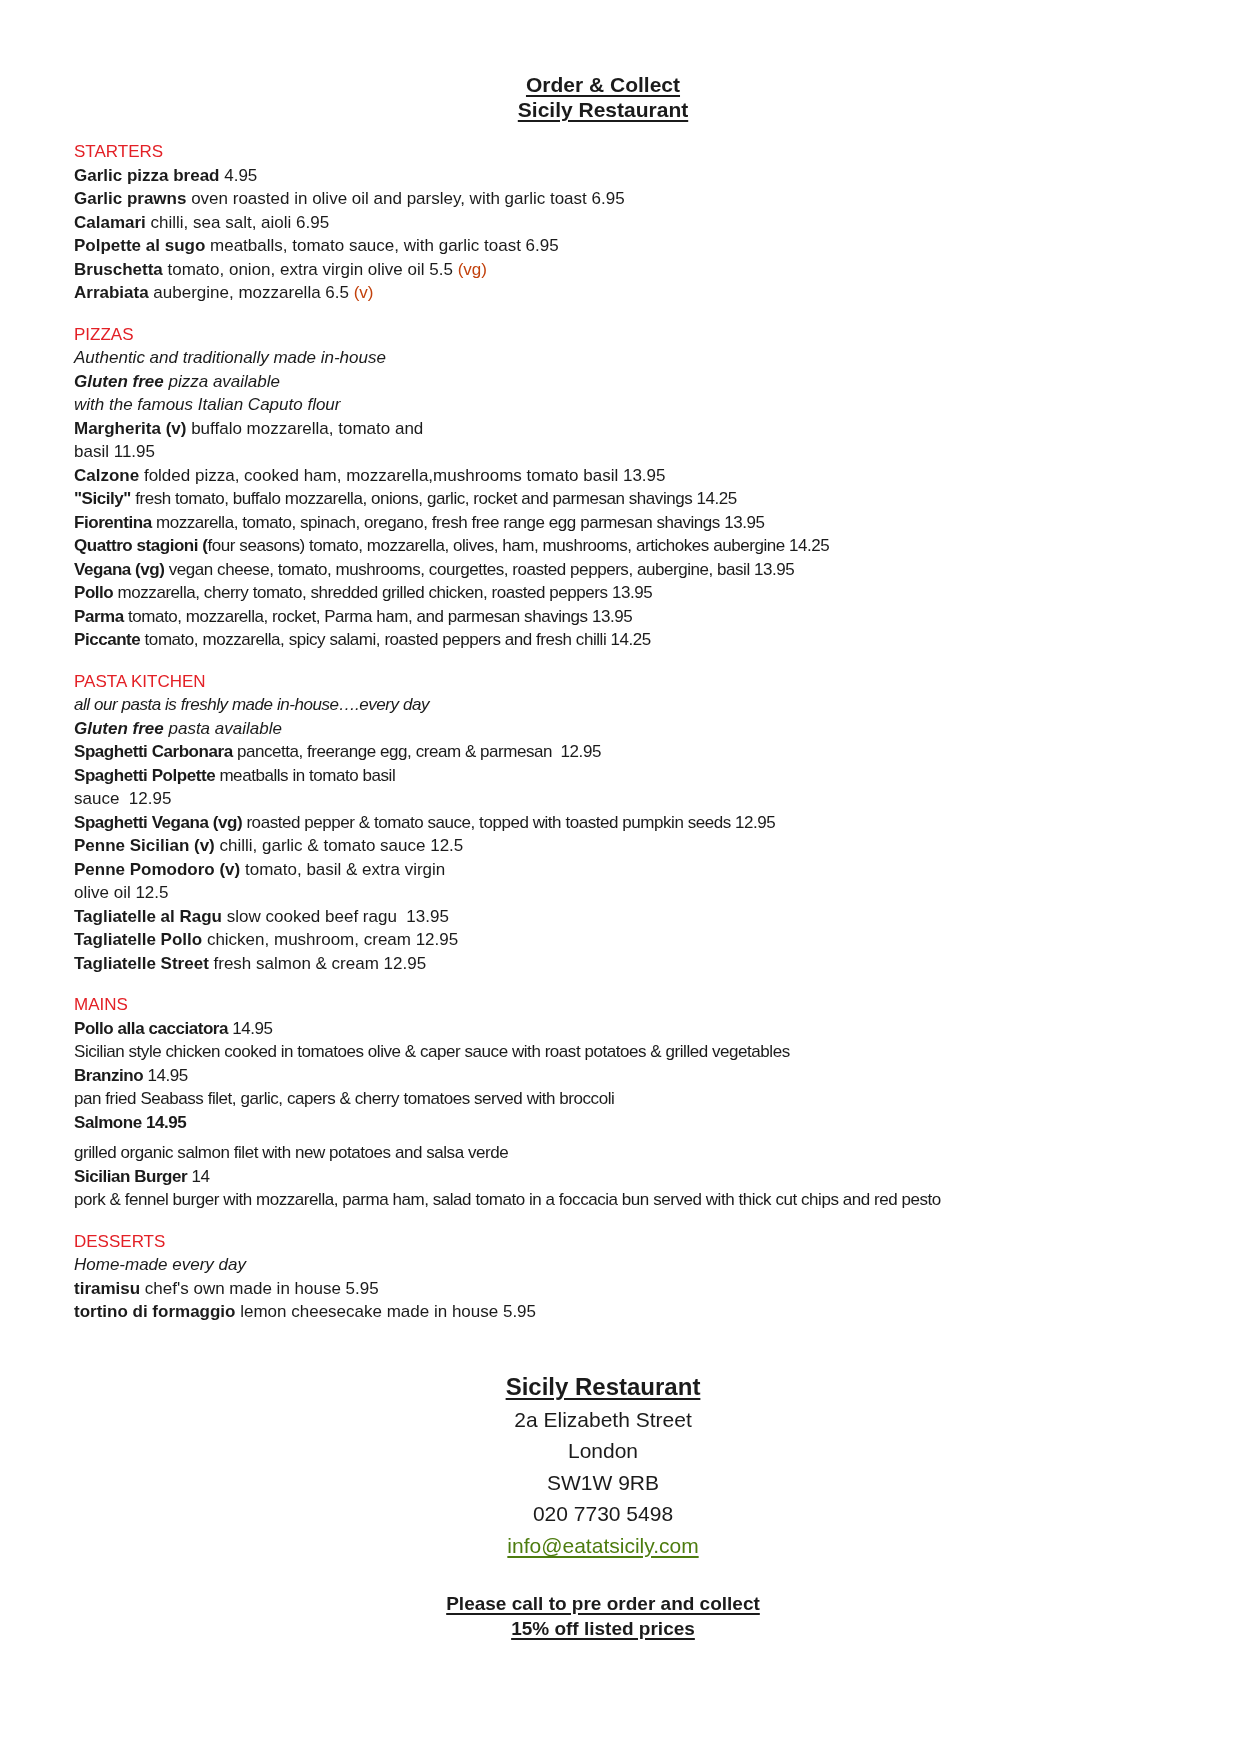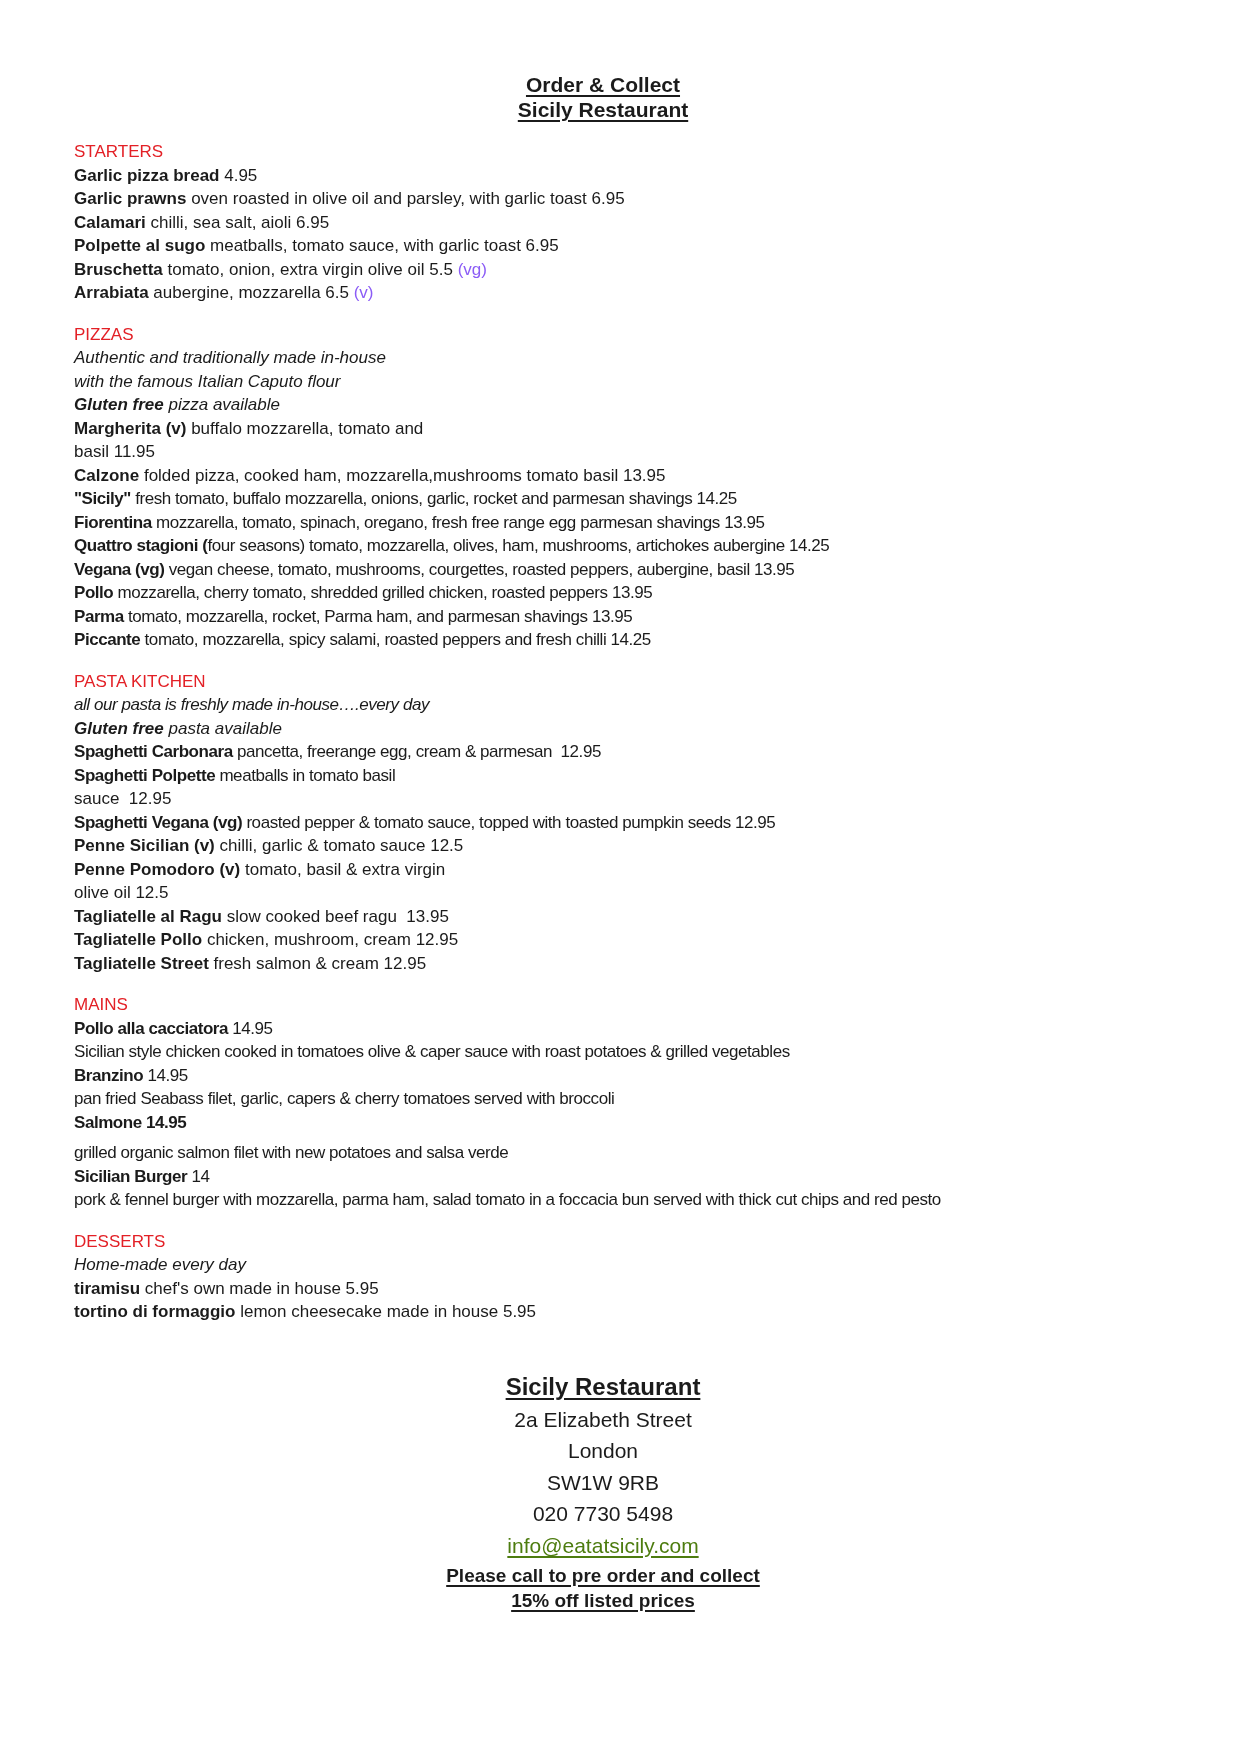--- a/index.html
+++ b/index.html
@@ -24,40 +24,40 @@
   
   .section { margin-top: 18px; }
   .sec-heading {
     color: #e32026; font-weight: 400; font-size: 17px; line-height: 23.5px;
   }
   .line { font-size: 17px; line-height: 23.5px; white-space: pre-wrap; }
   .line .b  { font-weight: 700; }
   .line .t  { font-weight: 400; }
   .line .i  { font-style: italic; }
   .line .bi { font-style: italic; font-weight: 700; }
-  .line .tag { color: #8b5cf6; }
+  .line .tag { color: #c2410c; }
   .cond { letter-spacing: -0.45px; }
   .gap-top { margin-top: 7px; }
 
   
   .footer { margin-top: 46px; text-align: center; }
   .f-name {
     display: inline-block;
     font-size: 24px; font-weight: 700; line-height: 34px;
     text-decoration: underline; text-underline-offset: 3px;
     text-decoration-thickness: 2px;
   }
   .f-addr { font-size: 21px; line-height: 31.5px; font-weight: 400; }
   .f-email-row { line-height: 31.5px; }
   .f-email {
     font-size: 21px; color: #4d7c0f;
     text-decoration: underline; text-underline-offset: 3px;
     cursor: pointer;
   }
-  .f-cta-block { }
+  .f-cta-block { margin-top: 28px; }
   .f-cta {
     display: inline-block;
     font-size: 19px; font-weight: 700; line-height: 25px;
     text-decoration: underline; text-underline-offset: 3px;
     text-decoration-thickness: 2px;
   }
 </style>
 </head>
 <body>
 
@@ -74,22 +74,22 @@
     <div class="line"><span class="b">Garlic prawns</span><span class="t"> oven roasted in olive oil and parsley, with garlic toast 6.95</span></div>
     <div class="line"><span class="b">Calamari</span><span class="t"> chilli, sea salt, aioli 6.95</span></div>
     <div class="line"><span class="b">Polpette al sugo</span><span class="t"> meatballs, tomato sauce, with garlic toast 6.95</span></div>
     <div class="line"><span class="b">Bruschetta</span><span class="t"> tomato, onion, extra virgin olive oil 5.5 </span><span class="tag">(vg)</span></div>
     <div class="line"><span class="b">Arrabiata</span><span class="t"> aubergine, mozzarella 6.5 </span><span class="tag">(v)</span></div>
   </div>
 
   <div class="section">
     <div class="sec-heading">PIZZAS</div>
     <div class="line"><span class="i">Authentic and traditionally made in-house</span></div>
+    <div class="line"><span class="bi">Gluten free</span><span class="i"> pizza available</span></div>
     <div class="line"><span class="i">with the famous Italian Caputo flour</span></div>
-    <div class="line"><span class="bi">Gluten free</span><span class="i"> pizza available</span></div>
     <div class="line"><span class="b">Margherita (v)</span><span class="t"> buffalo mozzarella, tomato and</span></div>
     <div class="line"><span class="t">basil 11.95</span></div>
     <div class="line"><span class="b">Calzone</span><span class="t"> folded pizza, cooked ham, mozzarella,mushrooms tomato basil 13.95</span></div>
     <div class="line cond"><span class="b">"Sicily"</span><span class="t"> fresh tomato, buffalo mozzarella, onions, garlic, rocket and parmesan shavings 14.25</span></div>
     <div class="line cond"><span class="b">Fiorentina</span><span class="t"> mozzarella, tomato, spinach, oregano, fresh free range egg parmesan shavings 13.95</span></div>
     <div class="line cond"><span class="b">Quattro stagioni (</span><span class="t">four seasons) tomato, mozzarella, olives, ham, mushrooms, artichokes aubergine 14.25</span></div>
     <div class="line cond"><span class="b">Vegana (vg)</span><span class="t"> vegan cheese, tomato, mushrooms, courgettes, roasted peppers, aubergine, basil 13.95</span></div>
     <div class="line cond"><span class="b">Pollo</span><span class="t"> mozzarella, cherry tomato, shredded grilled chicken, roasted peppers 13.95</span></div>
     <div class="line cond"><span class="b">Parma</span><span class="t"> tomato, mozzarella, rocket, Parma ham, and parmesan shavings 13.95</span></div>
     <div class="line cond"><span class="b">Piccante</span><span class="t"> tomato, mozzarella, spicy salami, roasted peppers and fresh chilli 14.25</span></div>

